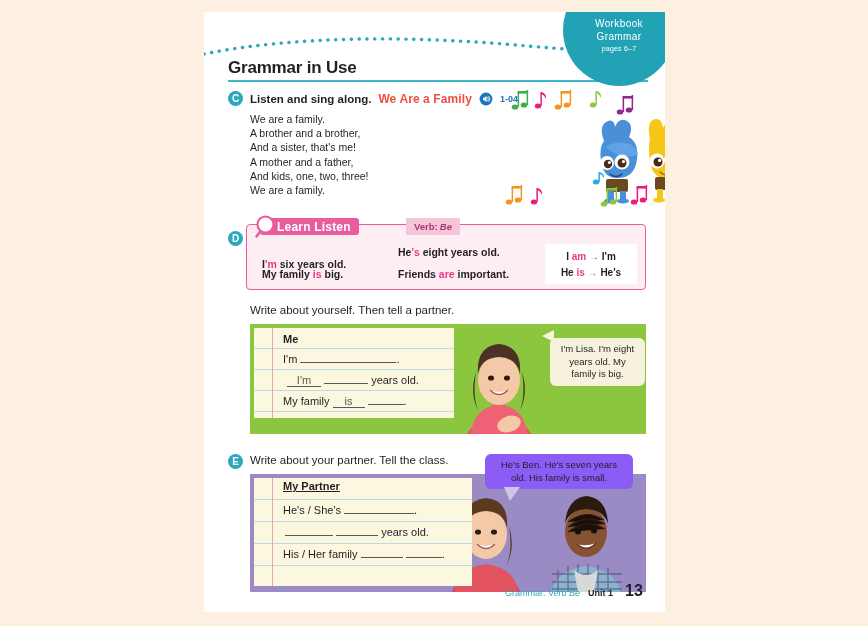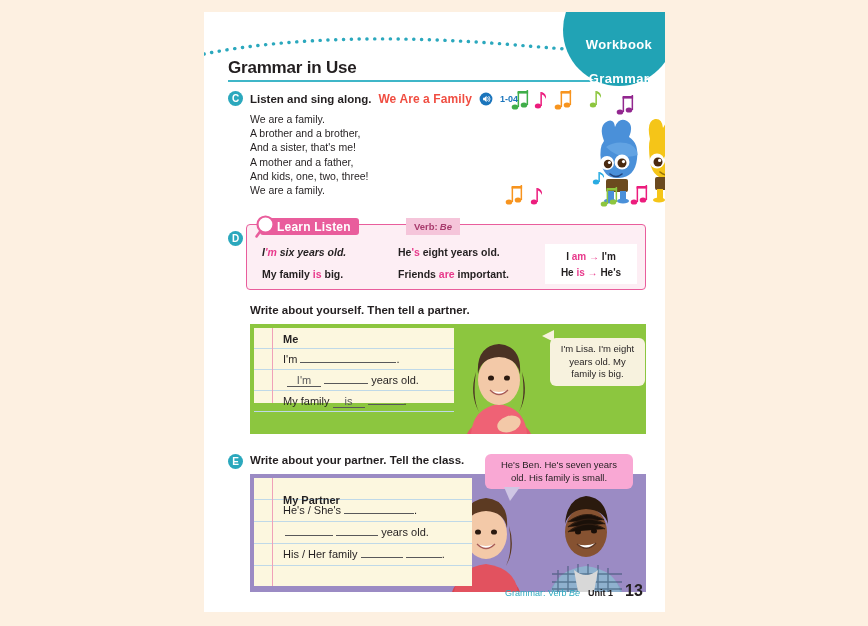--- a/index.html
+++ b/index.html
@@ -27,21 +27,21 @@
     border-radius: 50%;
     z-index: 6;
   }
   .badge-inner {
     position: absolute;
     left: 0; right: 0; top: 44px;
     text-align: center;
     color: #fff;
   }
   .badge-l1, .badge-l2 {
-    font-size: 13px; font-weight: bold; letter-spacing: .4px; line-height: 12.5px; margin-top: 21px;
+    font-size: 10px; font-weight: normal; letter-spacing: .4px; line-height: 12.5px;
   }
   .badge-l3 { font-size: 7px; margin-top: 1.5px; letter-spacing: .2px; }
 
   
   .wave { position: absolute; left: 0; top: 22px; width: 461px; height: 30px; }
 
   
   .h-title {
     position: absolute; left: 24px; top: 46px;
     font-size: 17px; font-weight: bold; color: #231F20; letter-spacing: -.2px;
@@ -103,21 +103,21 @@
   .lg-card {
     position: absolute; right: 9px; top: 26px; width: 92px; height: 40px;
     background: #fff; display: flex; flex-direction: column;
     align-items: center; justify-content: center; gap: 5px;
   }
   .lg-card div { font-size: 10px; font-weight: bold; color: #231F20; white-space: nowrap; }
   .ar { color: #E8398B; }
 
   
   .ex-head {
-    position: absolute; font-size: 11.5px; font-weight: bold; color: #231F20;
+    position: absolute; font-size: 11.5px; font-weight: normal; color: #231F20;
   }
   .panel { position: absolute; }
   .panel-green { background: #8CC63F; }
   .panel-purple { background: #9B8BC4; }
 
   .nb {
     position: absolute; background: #FCF7DF;
   }
   .nb-line { position: absolute; left: 0; right: 0; height: 1px; background: #BFD9E8; }
   .nb-margin { position: absolute; top: 0; bottom: 0; width: 1px; background: #F0A0B8; }
@@ -126,21 +126,21 @@
   .blank { display: inline-block; border-bottom: 1.1px solid #58585A; }
   .fill { display: inline-block; border-bottom: 1.1px solid #58585A; text-align: center; color: #58585A; }
 
   
   .bub {
     position: absolute; border-radius: 6px;
     font-size: 9.5px; line-height: 12.5px; text-align: center;
     color: #231F20; padding: 5px 7px;
   }
   .bub-cream { background: #F7F2DE; margin-top: 28px; }
-  .bub-lav { background: #f9a8d4; }
+  .bub-lav { background: #8b5cf6; }
   .tail { position: absolute; width: 0; height: 0; }
 
   
   .photo { position: absolute; overflow: hidden; }
 
   
   .ft { position: absolute; bottom: 14px; font-size: 9px; }
   .ft-gram { color: #2BA8BD; }
   .ft-gram i { font-style: italic; }
   .ft-unit { color: #231F20; font-weight: bold; }
@@ -321,21 +321,21 @@
 
     <div class="lg-header">
       <span class="lg-title">Learn Listen</span>
     </div>
 
     <svg class="lens" viewBox="0 0 24 25">
       <path d="M6.5 17 L2.5 22.5" stroke="#E95D9C" stroke-width="2.6" stroke-linecap="round"></path>
       <circle cx="11.5" cy="10.5" r="8" fill="#fff" stroke="#E95D9C" stroke-width="2.2"></circle>
     </svg>
 
-    <div class="lg-ex" style="left:16px; top:28px;font-style:italic;">
+    <div class="lg-ex" style="left:16px; top:40px;">
       <span>I</span><span class="pk">'m</span><span> six years old.</span>
     </div>
     <div class="lg-ex" style="left:16px; top:50px;">
       <span>My family </span><span class="pk">is</span><span> big.</span>
     </div>
     <div class="lg-ex" style="left:152px; top:28px;">
       <span>He</span><span class="pk">'s</span><span> eight years old.</span>
     </div>
     <div class="lg-ex" style="left:152px; top:50px;">
       <span>Friends </span><span class="pk">are</span><span> important.</span>
@@ -371,21 +371,21 @@
       <path d="M27 48 q-4 26 3 40 q-10-18 -3-40z" fill="#4B3224"></path>
       <path d="M73 48 q4 26 -3 40 q10-18 3-40z" fill="#4B3224"></path>
       <ellipse cx="42" cy="54" rx="3" ry="2.6" fill="#2b1a10"></ellipse>
       <ellipse cx="58" cy="54" rx="3" ry="2.6" fill="#2b1a10"></ellipse>
       <path d="M41 66 q9 9 18 0 q-9 4 -18 0z" fill="#fff"></path>
       <path d="M41 66 q9 9 18 0" stroke="#a85c56" stroke-width="1.3" fill="none"></path>
       <ellipse cx="60" cy="100" rx="12" ry="8" fill="#F3C9A8" transform="rotate(-18 60 100)"></ellipse>
     </svg>
   </div>
 
-  <div class="nb" style="left:50px; top:316px; width:200px; height:75px;">
+  <div class="nb" style="left:50px; top:316px; width:200px; height:90px;">
     <div class="nb-line" style="top:20px;"></div>
     <div class="nb-line" style="top:41px;"></div>
     <div class="nb-line" style="top:62px;"></div>
     <div class="nb-line" style="top:83px;"></div>
     <div class="nb-margin" style="left:18px;"></div>
     <div class="nb-txt" style="left:29px; top:5px;"><b>Me</b></div>
     <div class="nb-txt" style="left:29px; top:25px;">
       <span>I'm</span>
       <span class="blank" style="width:96px;"></span><span>.</span>
     </div>
@@ -444,21 +444,21 @@
       <path d="M43 66 q10 9 19 -1" stroke="#5a3522" stroke-width="1.3" fill="none"></path>
     </svg>
   </div>
 
   <div class="nb" style="left:50px; top:466px; width:218px; height:108px;">
     <div class="nb-line" style="top:21px;"></div>
     <div class="nb-line" style="top:43px;"></div>
     <div class="nb-line" style="top:65px;"></div>
     <div class="nb-line" style="top:87px;"></div>
     <div class="nb-margin" style="left:18px;"></div>
-    <div class="nb-txt" style="left:29px; top:16px;"><b>My Partner</b></div>
+    <div class="nb-txt" style="left:29px; top:2px;text-decoration:underline;"><b>My Partner</b></div>
     <div class="nb-txt" style="left:29px; top:26px;text-align:center;">
       <span>He's / She's</span>
       <span class="blank" style="width:70px;"></span><span>.</span>
     </div>
     <div class="nb-txt" style="left:31px; top:48px;">
       <span class="blank" style="width:48px;"></span>
       <span class="blank" style="width:42px;"></span>
       <span>years old.</span>
     </div>
     <div class="nb-txt" style="left:29px; top:70px;">

